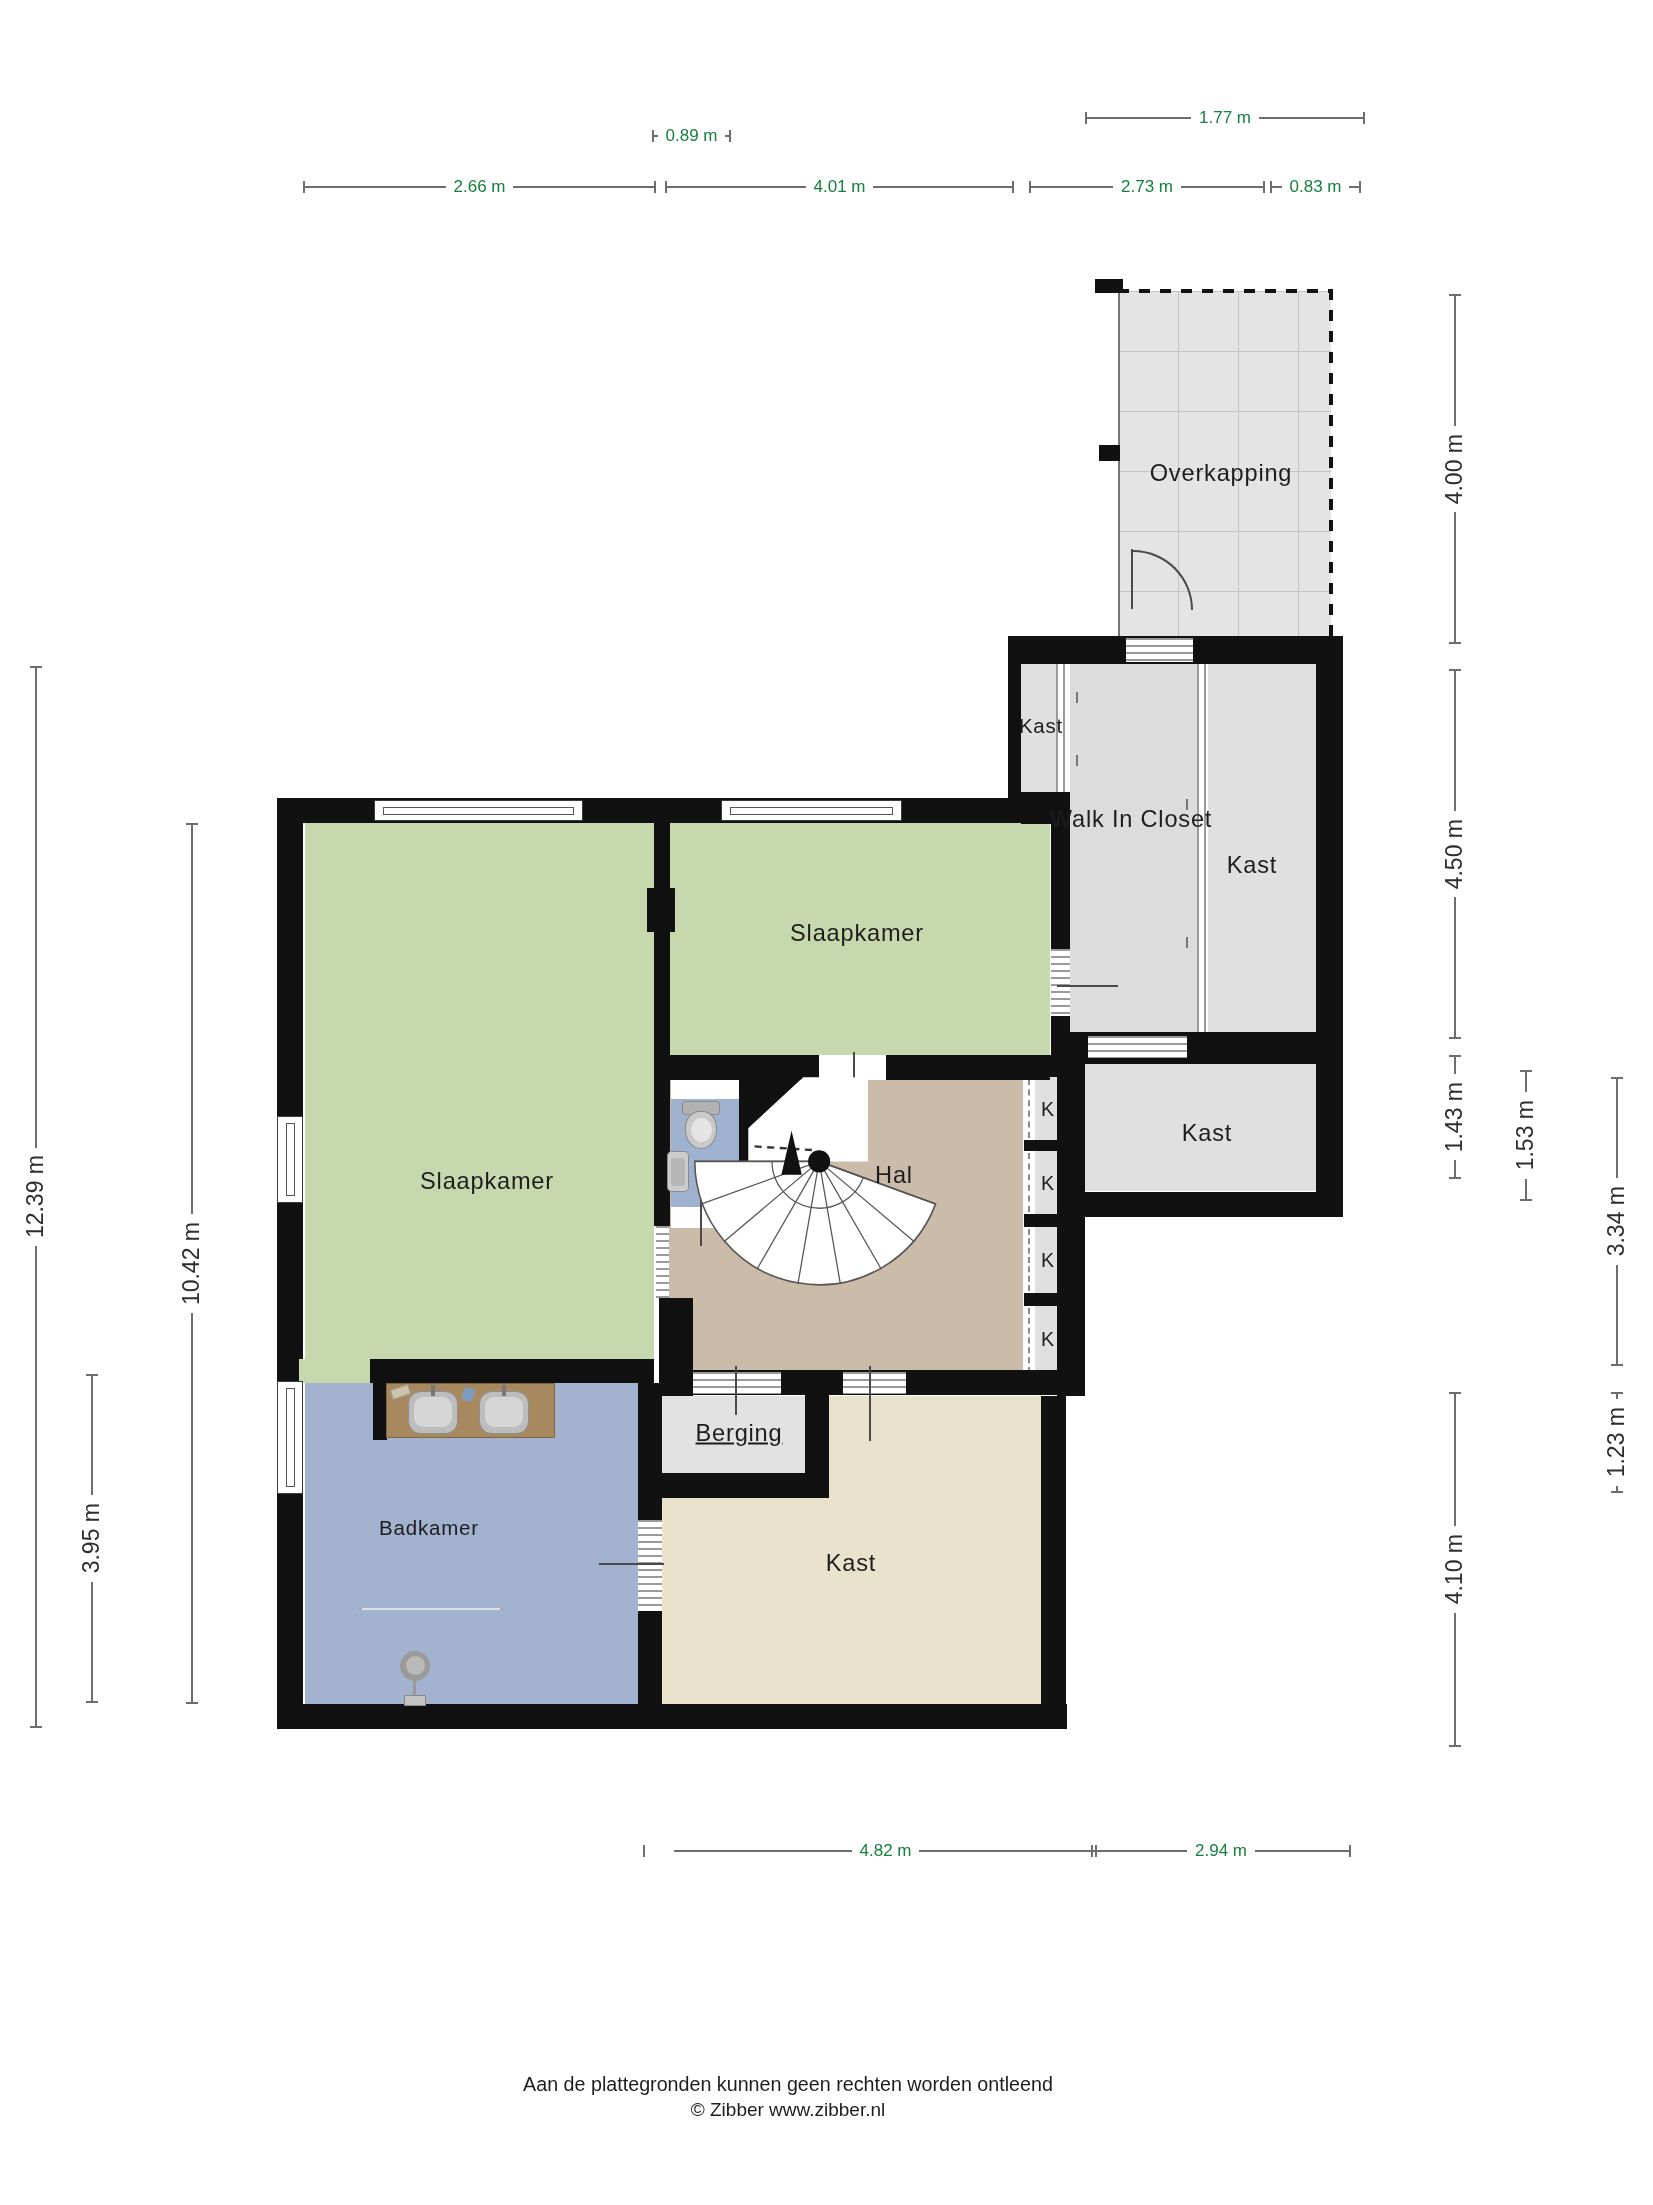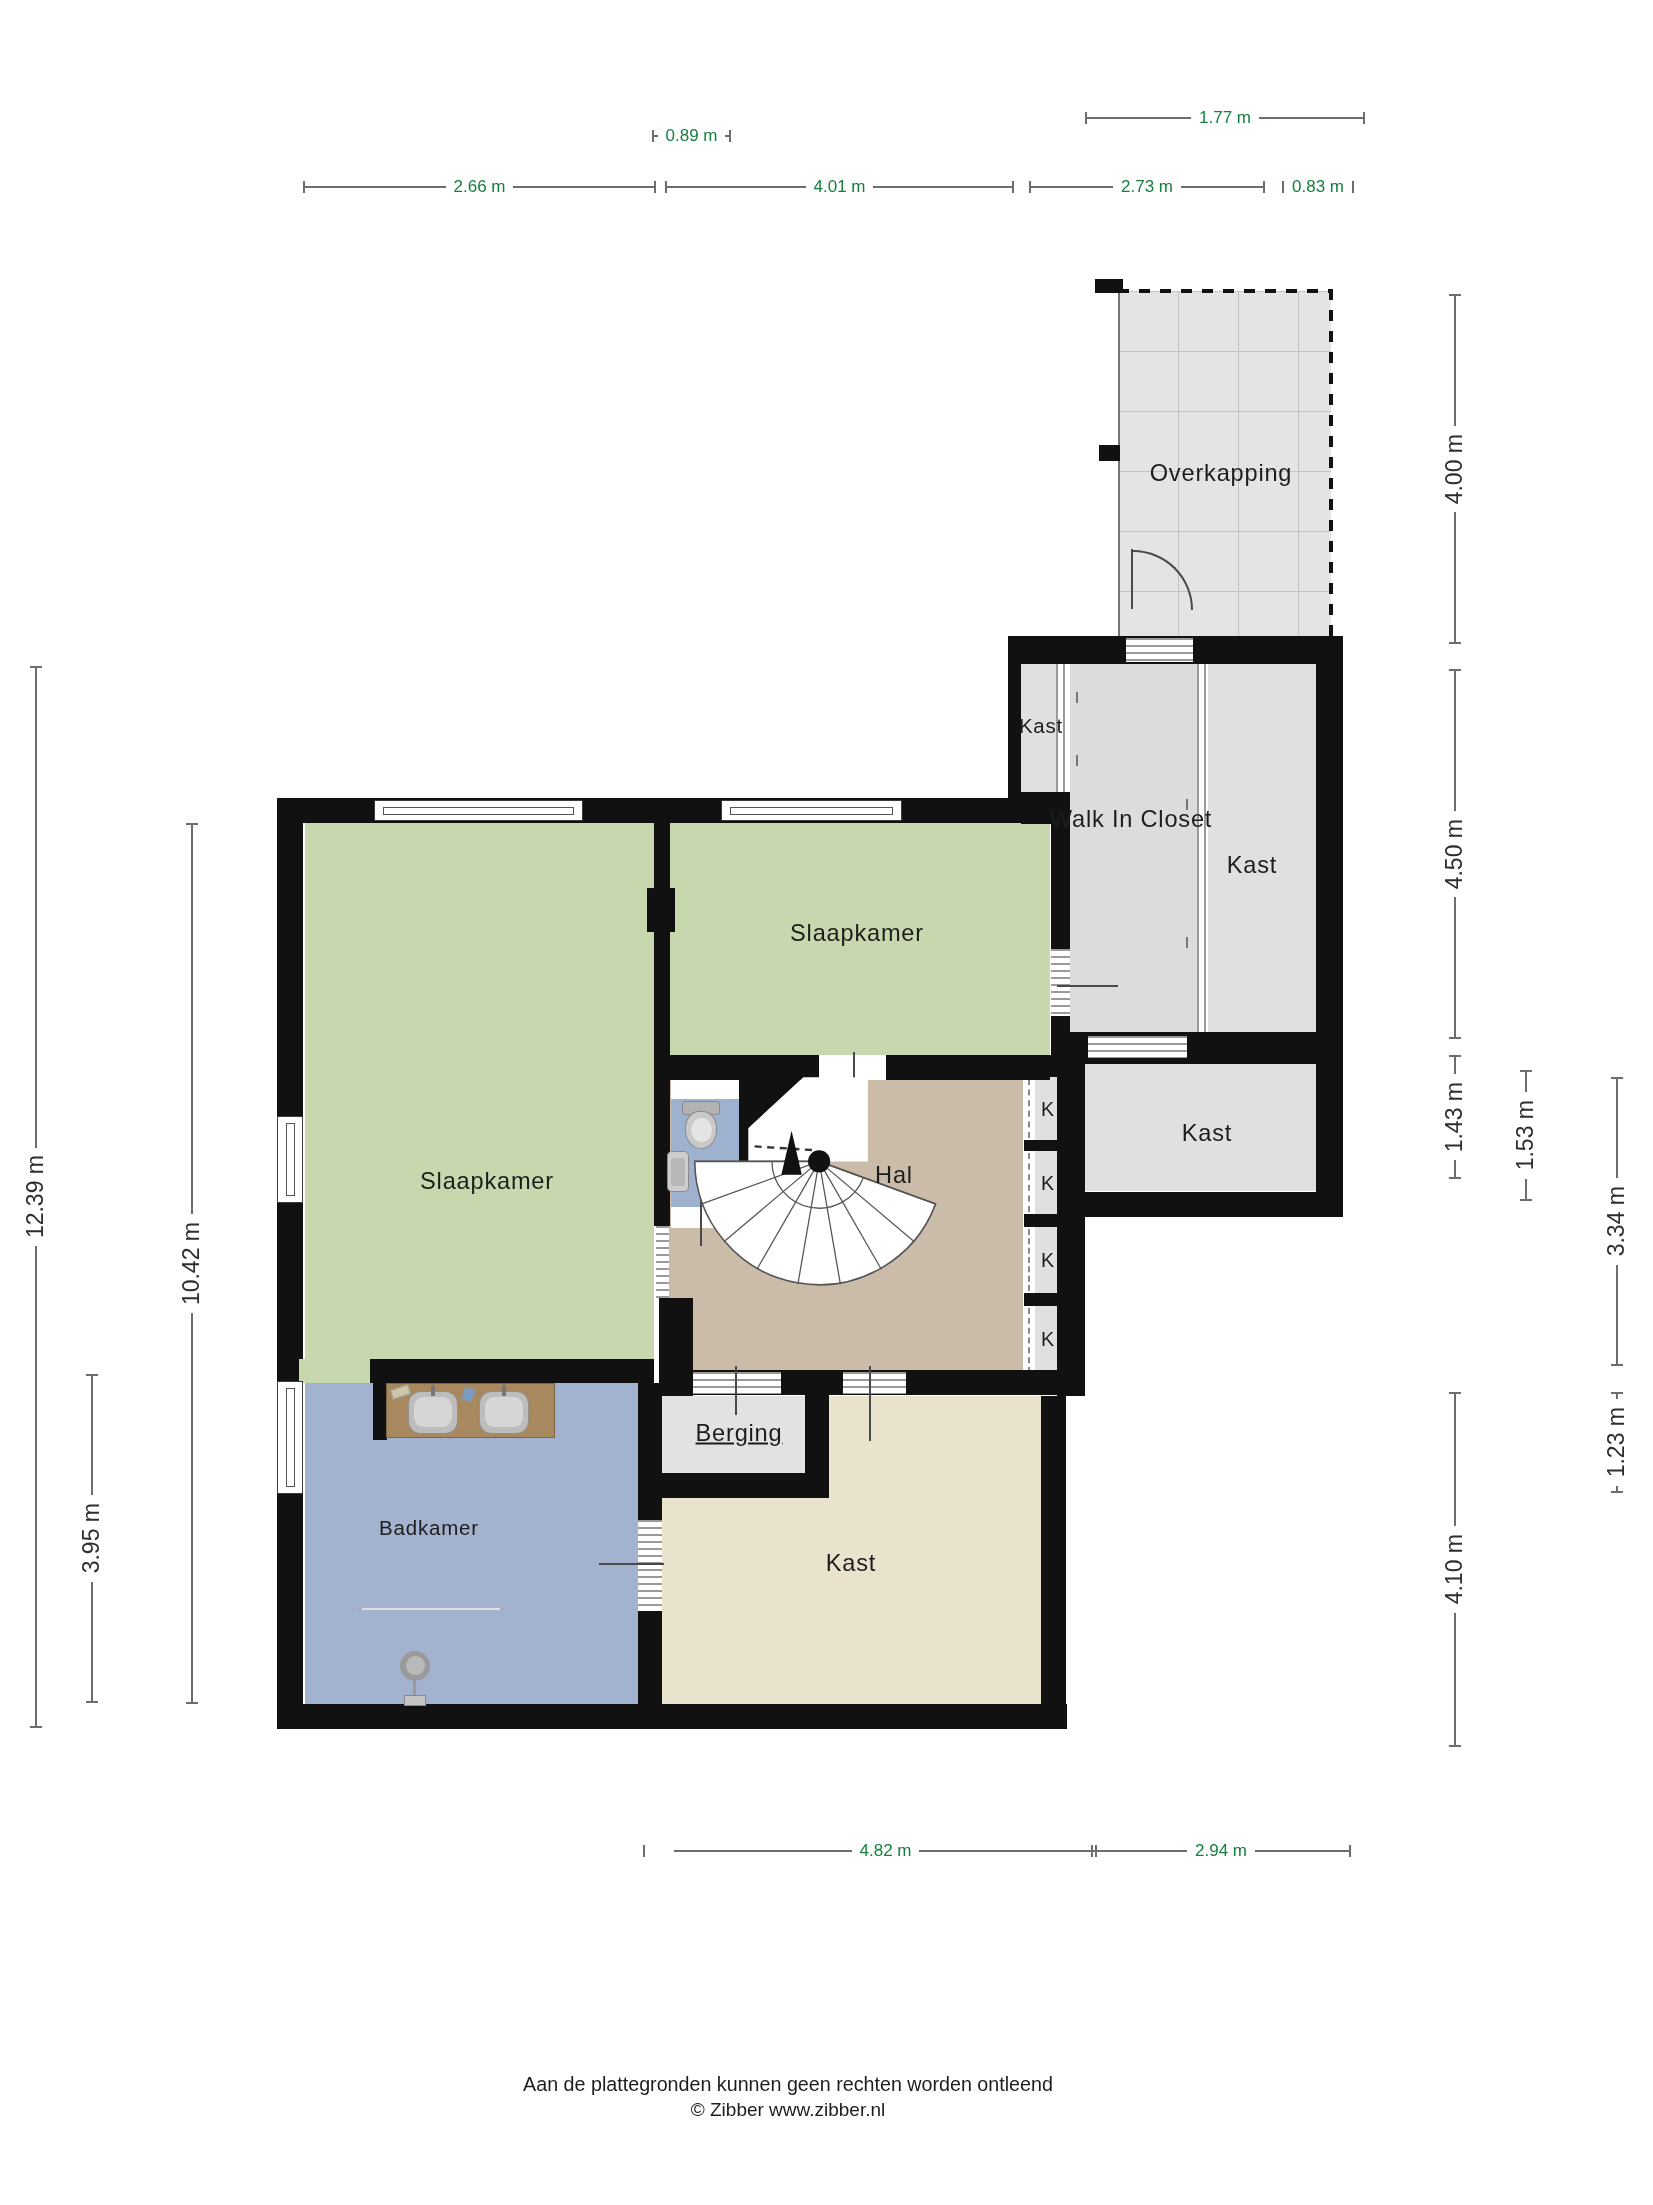--- a/index.html
+++ b/index.html
@@ -240,21 +240,21 @@
   <div class="hdim" style="left:665px;top:179px;width:349px;">
     <span class="ln"></span>
       <span>4.01 m</span>
       <span class="ln"></span>
   </div>
   <div class="hdim" style="left:1029px;top:179px;width:236px;">
     <span class="ln"></span>
       <span>2.73 m</span>
       <span class="ln"></span>
   </div>
-  <div class="hdim" style="left:1270px;top:179px;width:72px;margin-left:12px;">
+  <div class="hdim" style="left:1270px;top:179px;width:91px;">
     <span class="ln"></span>
       <span>0.83 m</span>
       <span class="ln"></span>
   </div>
 
   <div class="vdim" style="left:28px;top:666px;height:1062px;">
     <span class="ln"></span>
       <span class="txt">12.39 m</span>
       <span class="ln"></span>
   </div>

